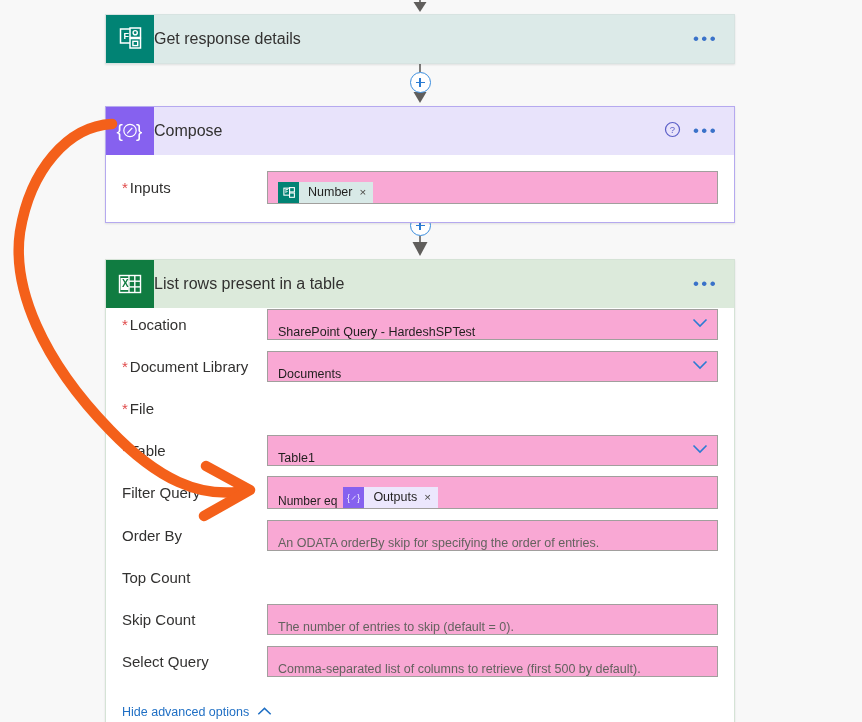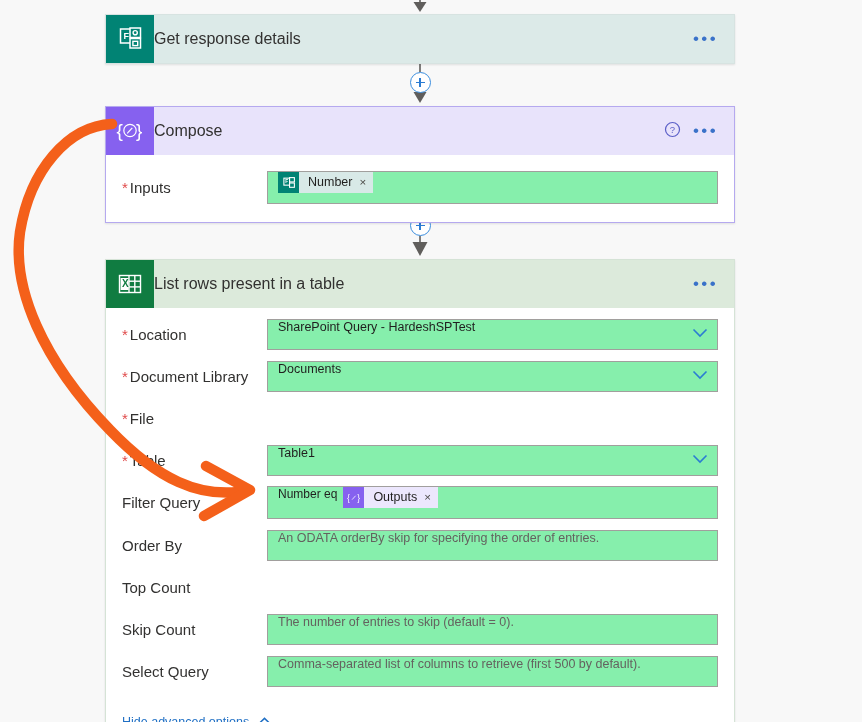--- a/index.html
+++ b/index.html
@@ -90,21 +90,21 @@
   #card-excel {
     top: 259px;
     border: 1px solid #d5e3d6;
   }
   #card-excel .card-header { background: #dceadb; }
   #card-excel .card-icon { background: #107c41; }
 
   
   .card-body {
     background: #fff;
-    padding: 10px 16px 12px 16px;
+    padding: 0 16px 12px 16px;
   }
   .form-row {
     display: flex;
     align-items: center;
     min-height: 32px;
     margin-bottom: 10px;
   }
   .form-row:last-of-type { margin-bottom: 0; }
   .field-label {
     width: 145px;
@@ -116,23 +116,23 @@
   .req-star {
     color: #e04a4a;
     margin-right: 2px;
   }
   .field-control {
     flex: 1 1 auto;
     position: relative;
     box-sizing: border-box;
     height: 31px;
     border: 1px solid #a19f9d;
-    background: #86efac;
-    display: flex;
-    align-items: flex-start;
+    background: #f9a8d4;
+    display: flex;
+    align-items: flex-end;
     padding: 0 30px 0 10px;
     font-size: 12.5px;
     color: #201f1e;
     cursor: text;
   }
   .field-control.tall { height: 33px; }
   .field-value { white-space: nowrap; }
   .placeholder { color: #64625f; white-space: nowrap; }
 
   .chevron {

